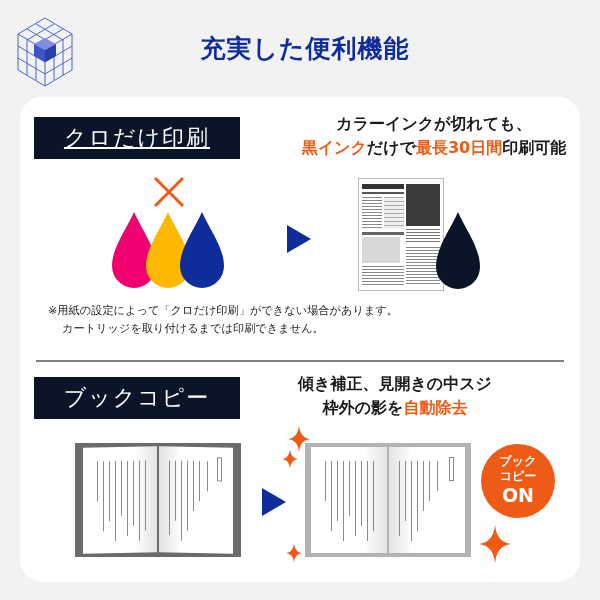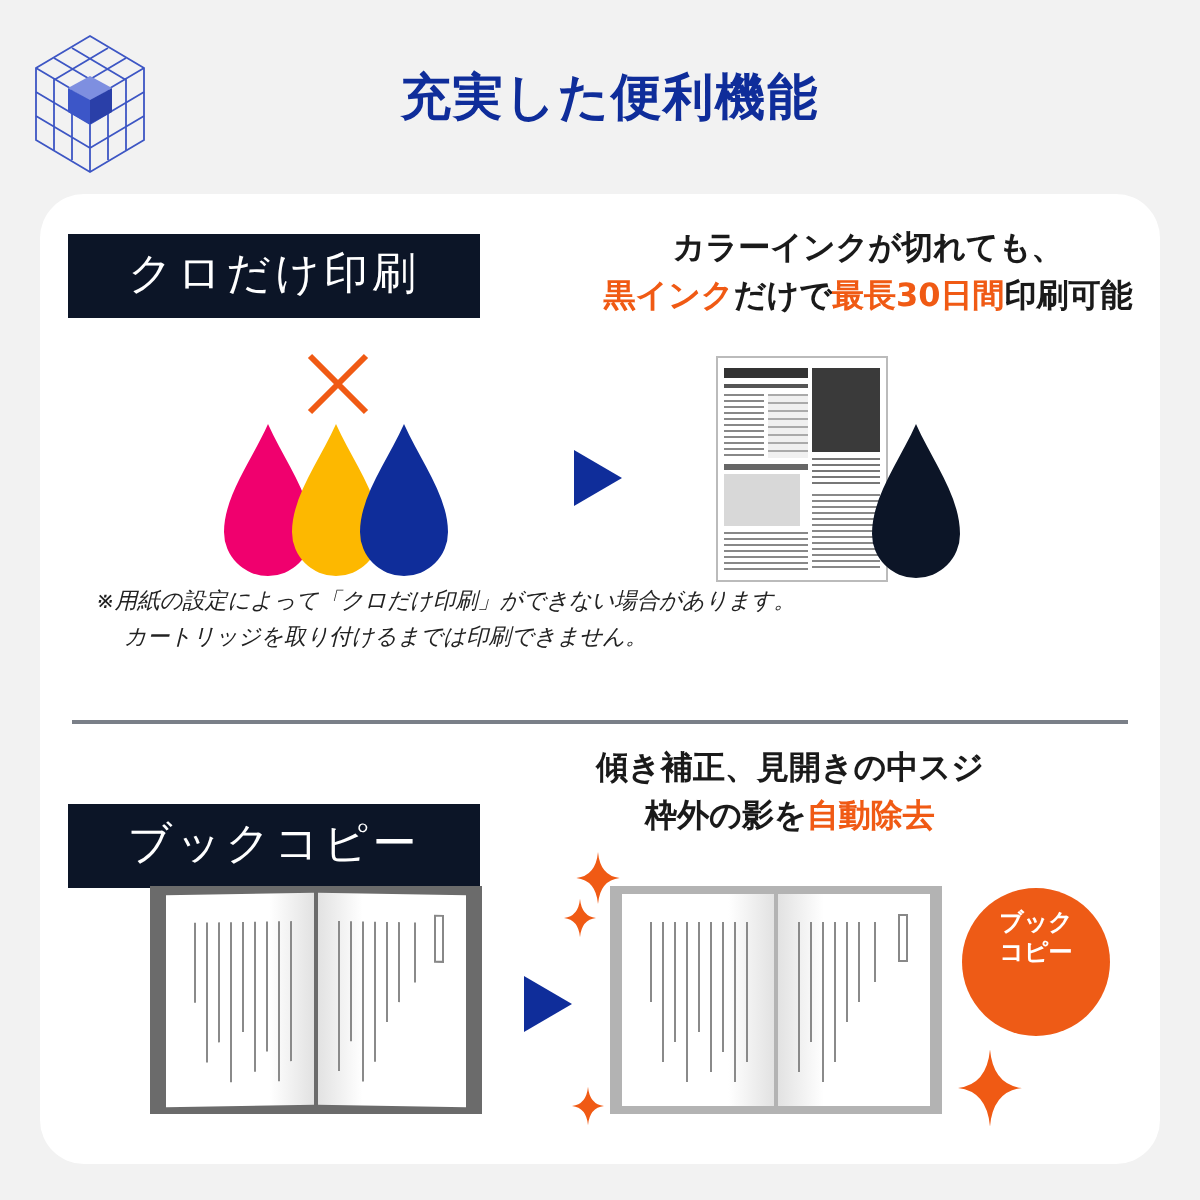--- a/index.html
+++ b/index.html
@@ -5,33 +5,33 @@
   * { box-sizing: border-box; margin: 0; padding: 0; }
   html, body { width: 600px; height: 600px; overflow: hidden; }
   body { background: #f2f2f2; font-family: "DejaVu Sans", "Liberation Sans", sans-serif; position: relative; color: #1a1a1a; }
 
   .logo { position: absolute; left: 16px; top: 16px; width: 58px; height: 72px; }
   .main-title { position: absolute; left: 0; right: 0; top: 32px; text-align: center; font-size: 25px; font-weight: bold; color: #0f2d9a; letter-spacing: 1px; padding-left: 10px; }
 
   .card { position: absolute; left: 20px; top: 97px; width: 560px; height: 485px; background: #fff; border-radius: 22px; }
 
   .label-box { position: absolute; background: #0c1527; color: #fff; font-size: 22px; text-align: center; font-weight: normal; letter-spacing: 2px; }
-  .label-box.l1 { left: 34px; top: 117px; width: 206px; height: 42px; line-height: 42px; }
-  .label-box.l2 { left: 34px; top: 377px; width: 206px; height: 42px; line-height: 42px; margin-top: 25px; }
+  .label-box.l1 { left: 34px; top: 117px; width: 206px; height: 42px; line-height: 42px; text-decoration: underline; }
+  .label-box.l2 { left: 34px; top: 377px; width: 206px; height: 42px; line-height: 42px; }
 
   .headline { position: absolute; text-align: center; font-size: 16px; line-height: 24px; font-weight: bold; color: #1a1a1a; white-space: nowrap; }
   .headline.h1 { left: 269px; top: 112px; width: 330px; }
   .headline.h2 { left: 270px; top: 372px; width: 250px; text-align: center; }
   .accent { color: #f05a14; }
 
   .arrow { position: absolute; width: 0; height: 0; border-top: 14px solid transparent; border-bottom: 14px solid transparent; border-left: 24px solid #0f2d9a; }
   .arrow.a1 { left: 287px; top: 225px; }
   .arrow.a2 { left: 262px; top: 488px; }
 
-  .notes { position: absolute; left: 48px; top: 292px; font-size: 11.2px; line-height: 18px; color: #222; white-space: nowrap; font-style: italic; }
+  .notes { position: absolute; left: 48px; top: 302px; font-size: 11.2px; line-height: 18px; color: #222; white-space: nowrap; }
   .notes .indent { padding-left: 14px; }
   .divider { position: absolute; left: 36px; top: 360px; width: 528px; height: 2px; background: #7a7f88; }
 
   .doc { position: absolute; left: 358px; top: 178px; width: 86px; height: 113px; border: 1px solid #bbb; background: #fff; overflow: hidden; }
   .book { position: absolute; background: #6b6b6b; }
   .book.b1 { left: 75px; top: 443px; width: 166px; height: 114px; }
   .book.b2 { left: 305px; top: 443px; width: 166px; height: 114px; background: #b3b3b3; }
   .page { position: absolute; top: 4px; bottom: 4px; background: linear-gradient(90deg, #fff 70%, #e2e2e2 100%); }
   .page.right { background: linear-gradient(270deg, #fff 70%, #e2e2e2 100%); }
   .line { position: absolute; width: 1px; background: #8a8a8a; }
@@ -165,13 +165,14 @@
 <svg class="sparkle" style="left:286px;top:542px;width:16px;height:22px;" viewBox="0 0 20 24">
     <path d="M10,0 Q11,11 20,12 Q11,13 10,24 Q9,13 0,12 Q9,11 10,0 Z" fill="#f05a14"></path>
   </svg>
 <svg class="sparkle" style="left:479px;top:524px;width:32px;height:40px;" viewBox="0 0 20 24">
     <path d="M10,0 Q11,11 20,12 Q11,13 10,24 Q9,13 0,12 Q9,11 10,0 Z" fill="#f05a14"></path>
   </svg>
 
 <div class="badge">
   <div class="t" style="padding-top:10px;">ブック</div>
   <div class="t">コピー</div>
+  <div class="on">ON</div>
 </div>
 
 </body></html>

